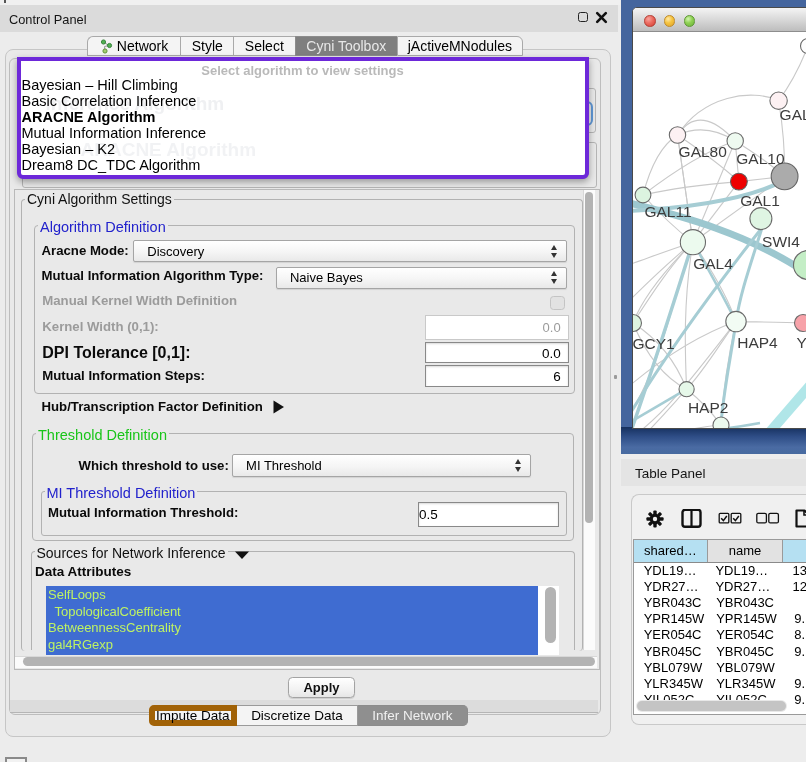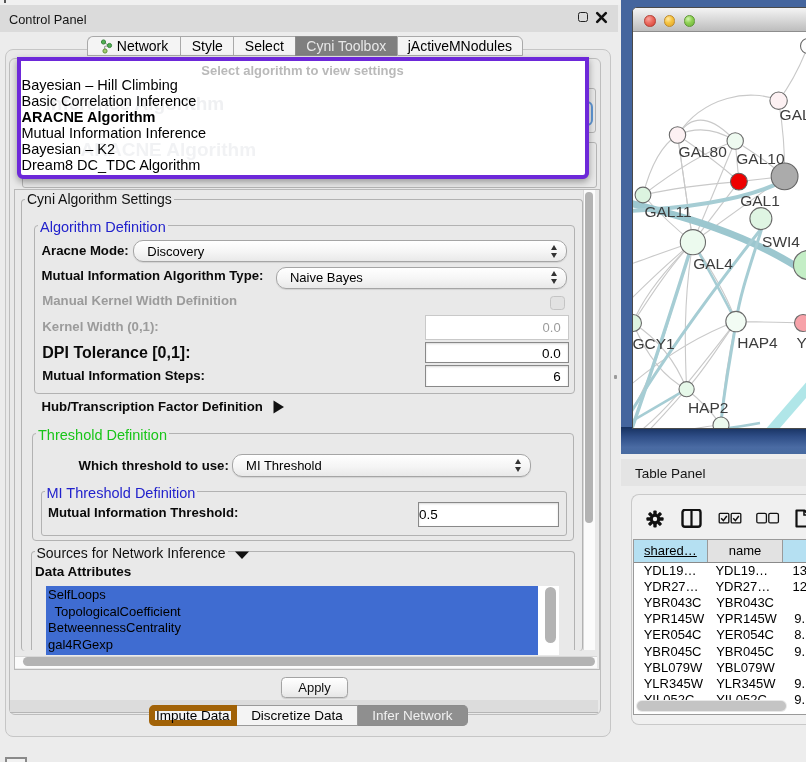--- a/index.html
+++ b/index.html
@@ -1,20 +1,20 @@
 <!DOCTYPE html>
 <html><head>
 <meta charset="utf-8">
 <style>
   html,body{margin:0;padding:0;}
   body{width:806px;height:762px;position:relative;overflow:hidden;background:#ececec;
        font-family:"Liberation Sans",sans-serif;-webkit-font-smoothing:antialiased;}
   .abs{position:absolute;}
   .b{font-weight:bold;}
-  .combo{border:1px solid #a5a5a5;border-radius:10px;background:linear-gradient(#ffffff,#f5f5f5 55%,#e9e9e9);
+  .combo{border:1px solid #a5a5a5;border-radius:2px;background:linear-gradient(#ffffff,#f5f5f5 55%,#e9e9e9);
          box-shadow:0 1px 1px rgba(0,0,0,0.1);display:flex;align-items:center;}
   .combo .ctext{font-size:13px;color:#000;padding-left:13px;flex:1;}
   .combo .carrows{width:9px;height:13px;margin-right:7px;position:relative;}
   .combo .carrows::before{content:"";position:absolute;left:1px;top:0;border-left:3.5px solid transparent;
          border-right:3.5px solid transparent;border-bottom:5px solid #333;}
   .combo .carrows::after{content:"";position:absolute;left:1px;bottom:0;border-left:3.5px solid transparent;
          border-right:3.5px solid transparent;border-top:5px solid #333;}
   .tl{position:absolute;top:7.4px;width:11.5px;height:11.5px;border-radius:50%;border:0.5px solid;box-sizing:border-box;}
   .trow{display:flex;white-space:nowrap;}
   .trow span:nth-child(1){width:73.5px;padding-left:9.5px;box-sizing:border-box;}
@@ -127,31 +127,31 @@
 
     <div class="abs" style="left:30.7px;top:551.4px;width:542px;height:98px;border:1px solid #b2b2b2;border-radius:4px 4px 0 0;border-bottom:none;"></div>
     <div class="abs" style="left:34.5px;top:545px;background:#e9e9e9;padding:0 2px;font-size:14px;color:#111;">Sources for Network Inference</div>
     <svg class="abs" style="left:233.5px;top:549.5px;" width="16" height="10" viewBox="0 0 16 10">
         <path d="M1 1.5 L15 1.5 L8 9 Z" fill="#111"></path>
       </svg>
 
     <div class="abs b" style="left:35px;top:564px;font-size:13.5px;color:#0a0a0a;">Data Attributes</div>
 
     <div class="abs" style="left:45.5px;top:586.3px;width:513.8px;height:69.2px;background:#fff;overflow:hidden;">
-      <div style="background:#3f6cd1;color:#000000;font-size:13px;line-height:16.4px;padding-top:1px;width:492.4px;height:100%;box-sizing:border-box;">
+      <div style="background:#3f6cd1;color:#bef264;font-size:13px;line-height:16.4px;padding-top:1px;width:492.4px;height:100%;box-sizing:border-box;">
         <div style="padding-left:2.5px;">SelfLoops</div>
         <div style="padding-left:9px;">TopologicalCoefficient</div>
         <div style="padding-left:2.5px;">BetweennessCentrality</div>
         <div style="padding-left:2.5px;">gal4RGexp</div>
       </div>
       <div class="abs" style="left:499.5px;top:1px;width:11px;height:56px;background:#b3b3b3;border-radius:5.5px;"></div>
     </div>
   </div>
 
-  <div class="abs" style="left:281px;top:676.5px;width:65px;height:19px;border:1px solid #a3a3a3;border-radius:4.5px;background:linear-gradient(#ffffff,#f2f2f2 60%,#e6e6e6);box-shadow:0 1px 1px rgba(0,0,0,0.12);text-align:center;font-size:13px;color:#111;line-height:19px;">Apply</div>
+  <div class="abs" style="left:288px;top:676.5px;width:65px;height:19px;border:1px solid #a3a3a3;border-radius:4.5px;background:linear-gradient(#ffffff,#f2f2f2 60%,#e6e6e6);box-shadow:0 1px 1px rgba(0,0,0,0.12);text-align:center;font-size:13px;color:#111;line-height:19px;font-weight:bold;">Apply</div>
 
   <div class="abs" id="bottabs" style="left:148.5px;top:704.5px;height:22px;display:flex;font-size:13.5px;z-index:5;">
     <div style="width:88.4px;height:21px;box-sizing:border-box;border:6px solid #a16207;border-radius:5px 0 0 5px;background:#f4f4f4;display:flex;align-items:center;justify-content:center;text-align:right;">Impute Data</div>
     <div style="width:121px;height:21px;box-sizing:border-box;border:1px solid #9a9a9a;border-left:none;background:#f4f4f4;display:flex;align-items:center;justify-content:center;">Discretize Data</div>
     <div style="width:110px;height:21px;box-sizing:border-box;border:1px solid #8c8c8c;border-left:none;border-radius:0 5px 5px 0;background:#8f8f8f;color:#f0f0f0;display:flex;align-items:center;justify-content:center;">Infer Network</div>
   </div>
 
   <div class="abs" style="left:5px;top:756.5px;width:18px;height:10px;border:2px solid #8a8a8a;background:#f2f2f2;"></div>
 
   <div class="abs" style="left:614px;top:375px;width:3px;height:4px;background:#9a9a9a;border-radius:1px;"></div>
@@ -306,21 +306,21 @@
       <rect x="110.8" y="4.3" width="9.6" height="9.6" rx="1.5"></rect>
       <rect x="122.8" y="4.3" width="9.6" height="9.6" rx="1.5"></rect>
     </g>
 
     <path d="M150.5 1.5 h8 l4 4 v12 h-12 z" fill="none" stroke="#111" stroke-width="2.2" stroke-linejoin="round"></path>
       <path d="M158 1.5 v4.5 h4.5" fill="none" stroke="#111" stroke-width="1.6"></path>
   </svg>
 
   <div class="abs" style="left:13.2px;top:538.5px;width:172.8px;height:174px;background:#fff;border:1px solid #9a9a9a;border-right:none;overflow:hidden;font-size:13px;">
     <div style="display:flex;height:23px;border-bottom:1px solid #8a8a8a;box-sizing:border-box;">
-      <div style="width:73.5px;background:#b5e0f2;border-right:1px solid #9a9a9a;text-align:center;line-height:22px;box-sizing:border-box;text-decoration:underline;">shared…</div>
+      <div style="width:73.5px;background:#b5e0f2;border-right:1px solid #9a9a9a;text-align:center;line-height:22px;box-sizing:border-box;">shared…</div>
       <div style="width:75.5px;background:#e2e2e2;border-right:1px solid #9a9a9a;text-align:center;line-height:22px;box-sizing:border-box;">name</div>
       <div style="flex:1;background:#b5e0f2;"></div>
     </div>
     <div id="tablerows" style="line-height:16.2px;">
       <div class="trow">
           <span>YDL19…</span>
           <span>YDL19…</span>
           <span>13</span>
         </div>
       <div class="trow">

